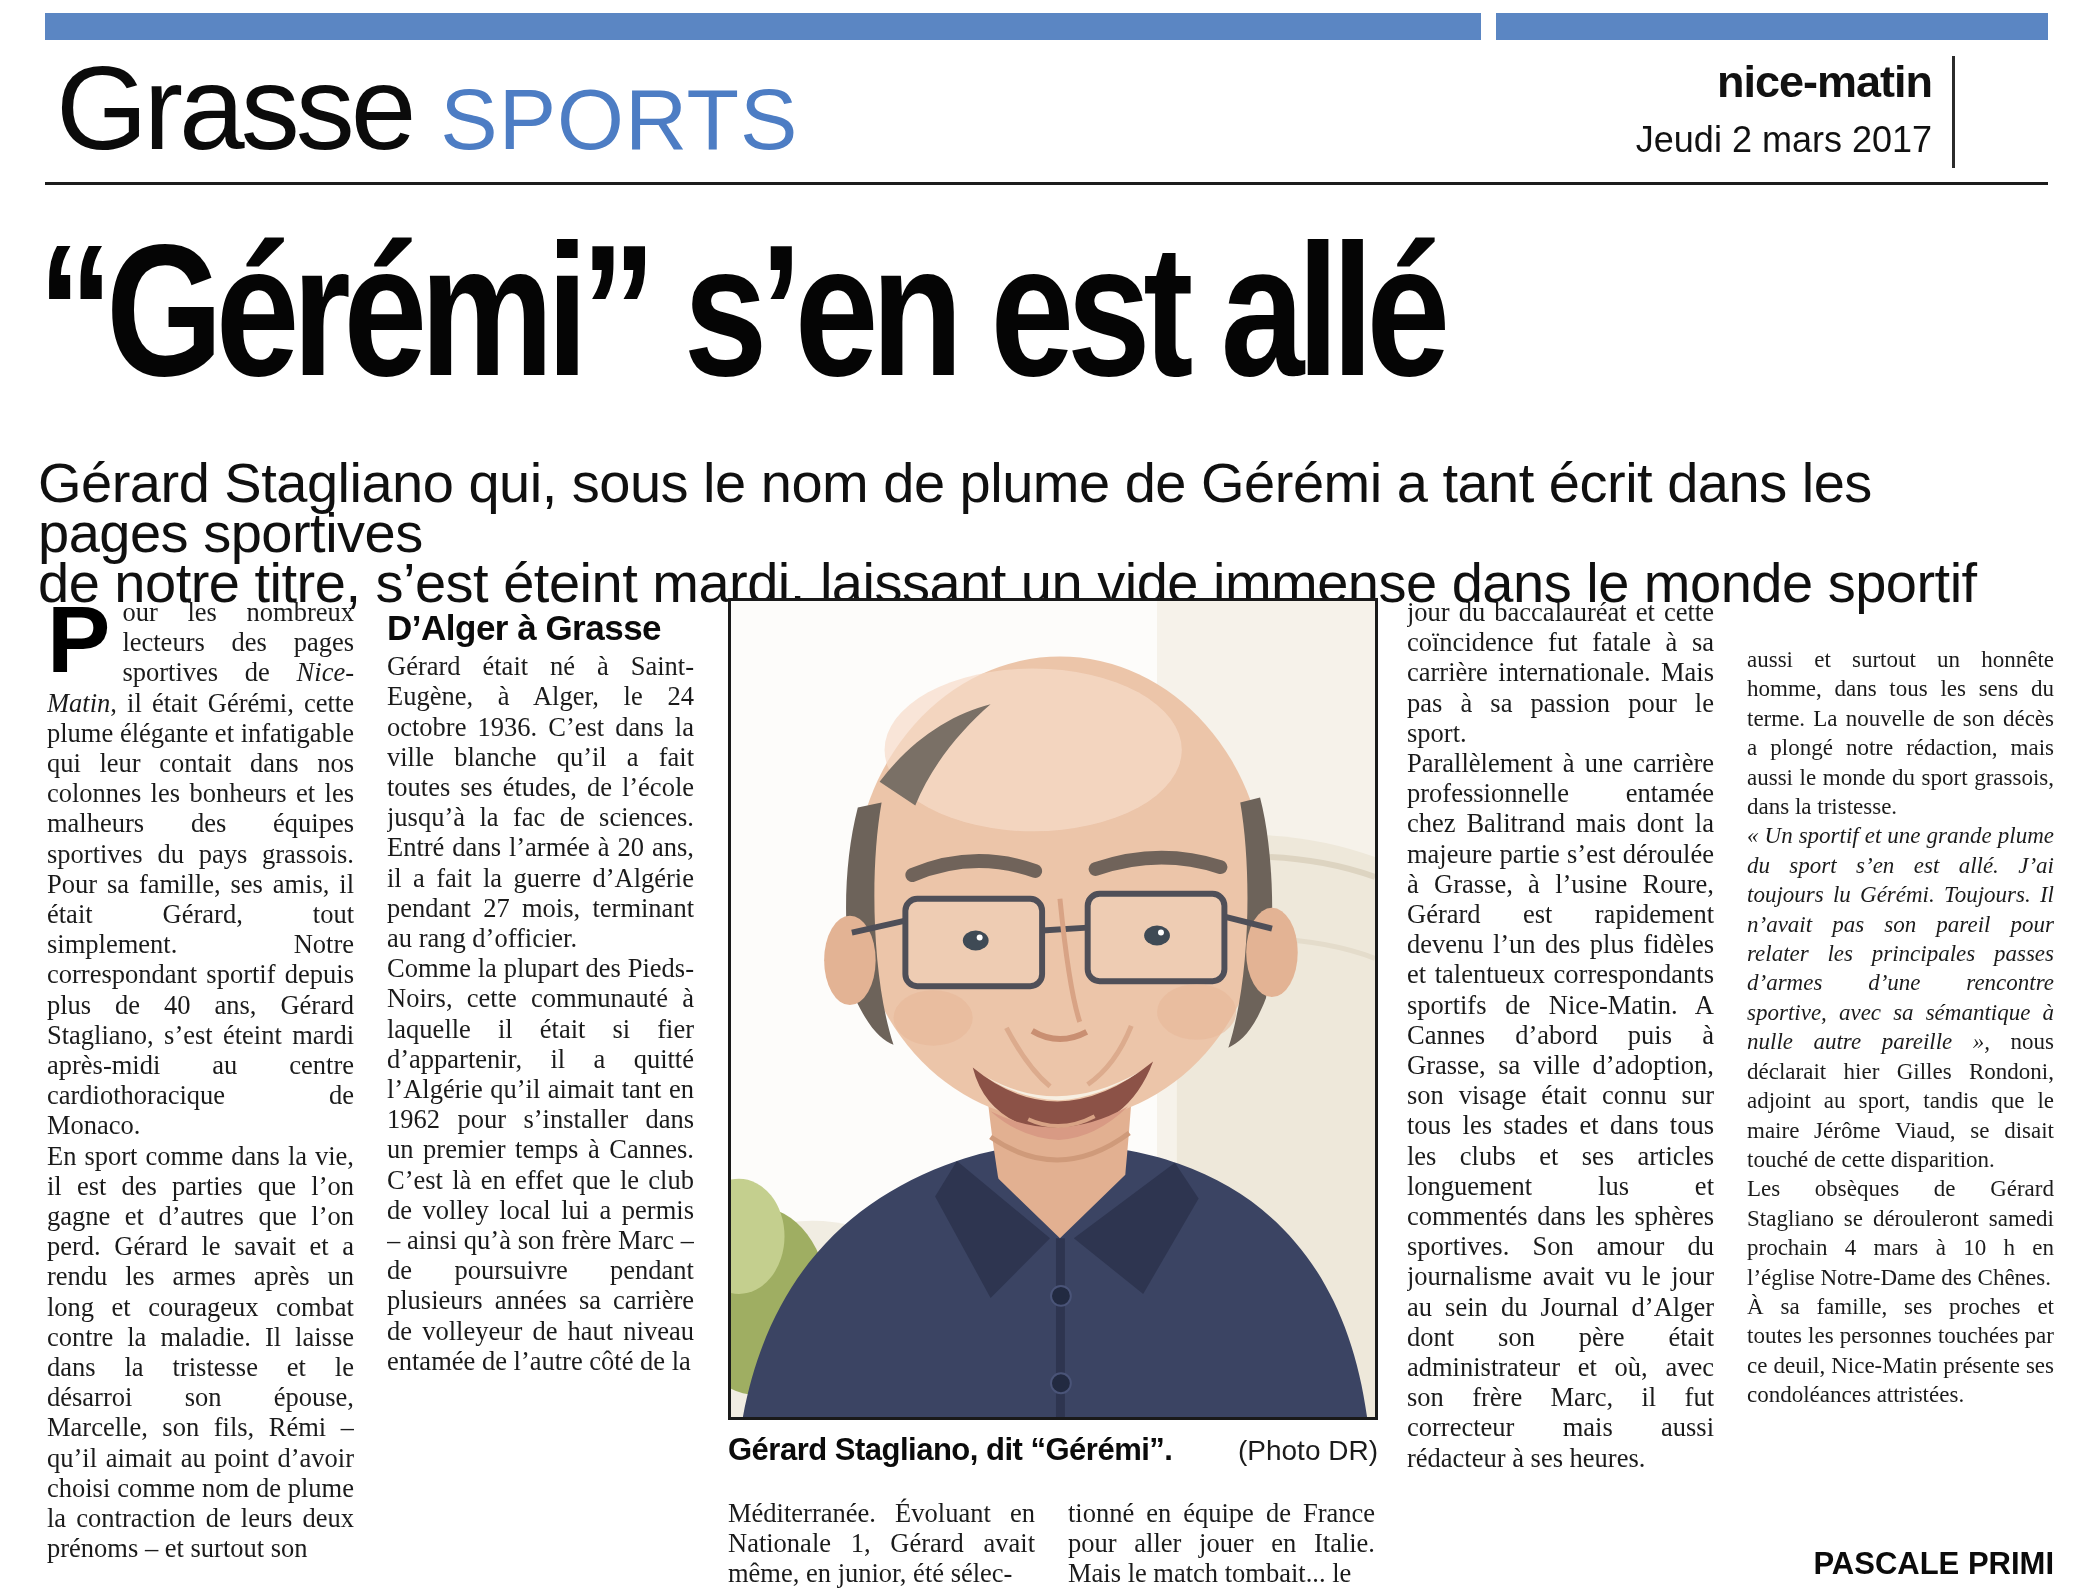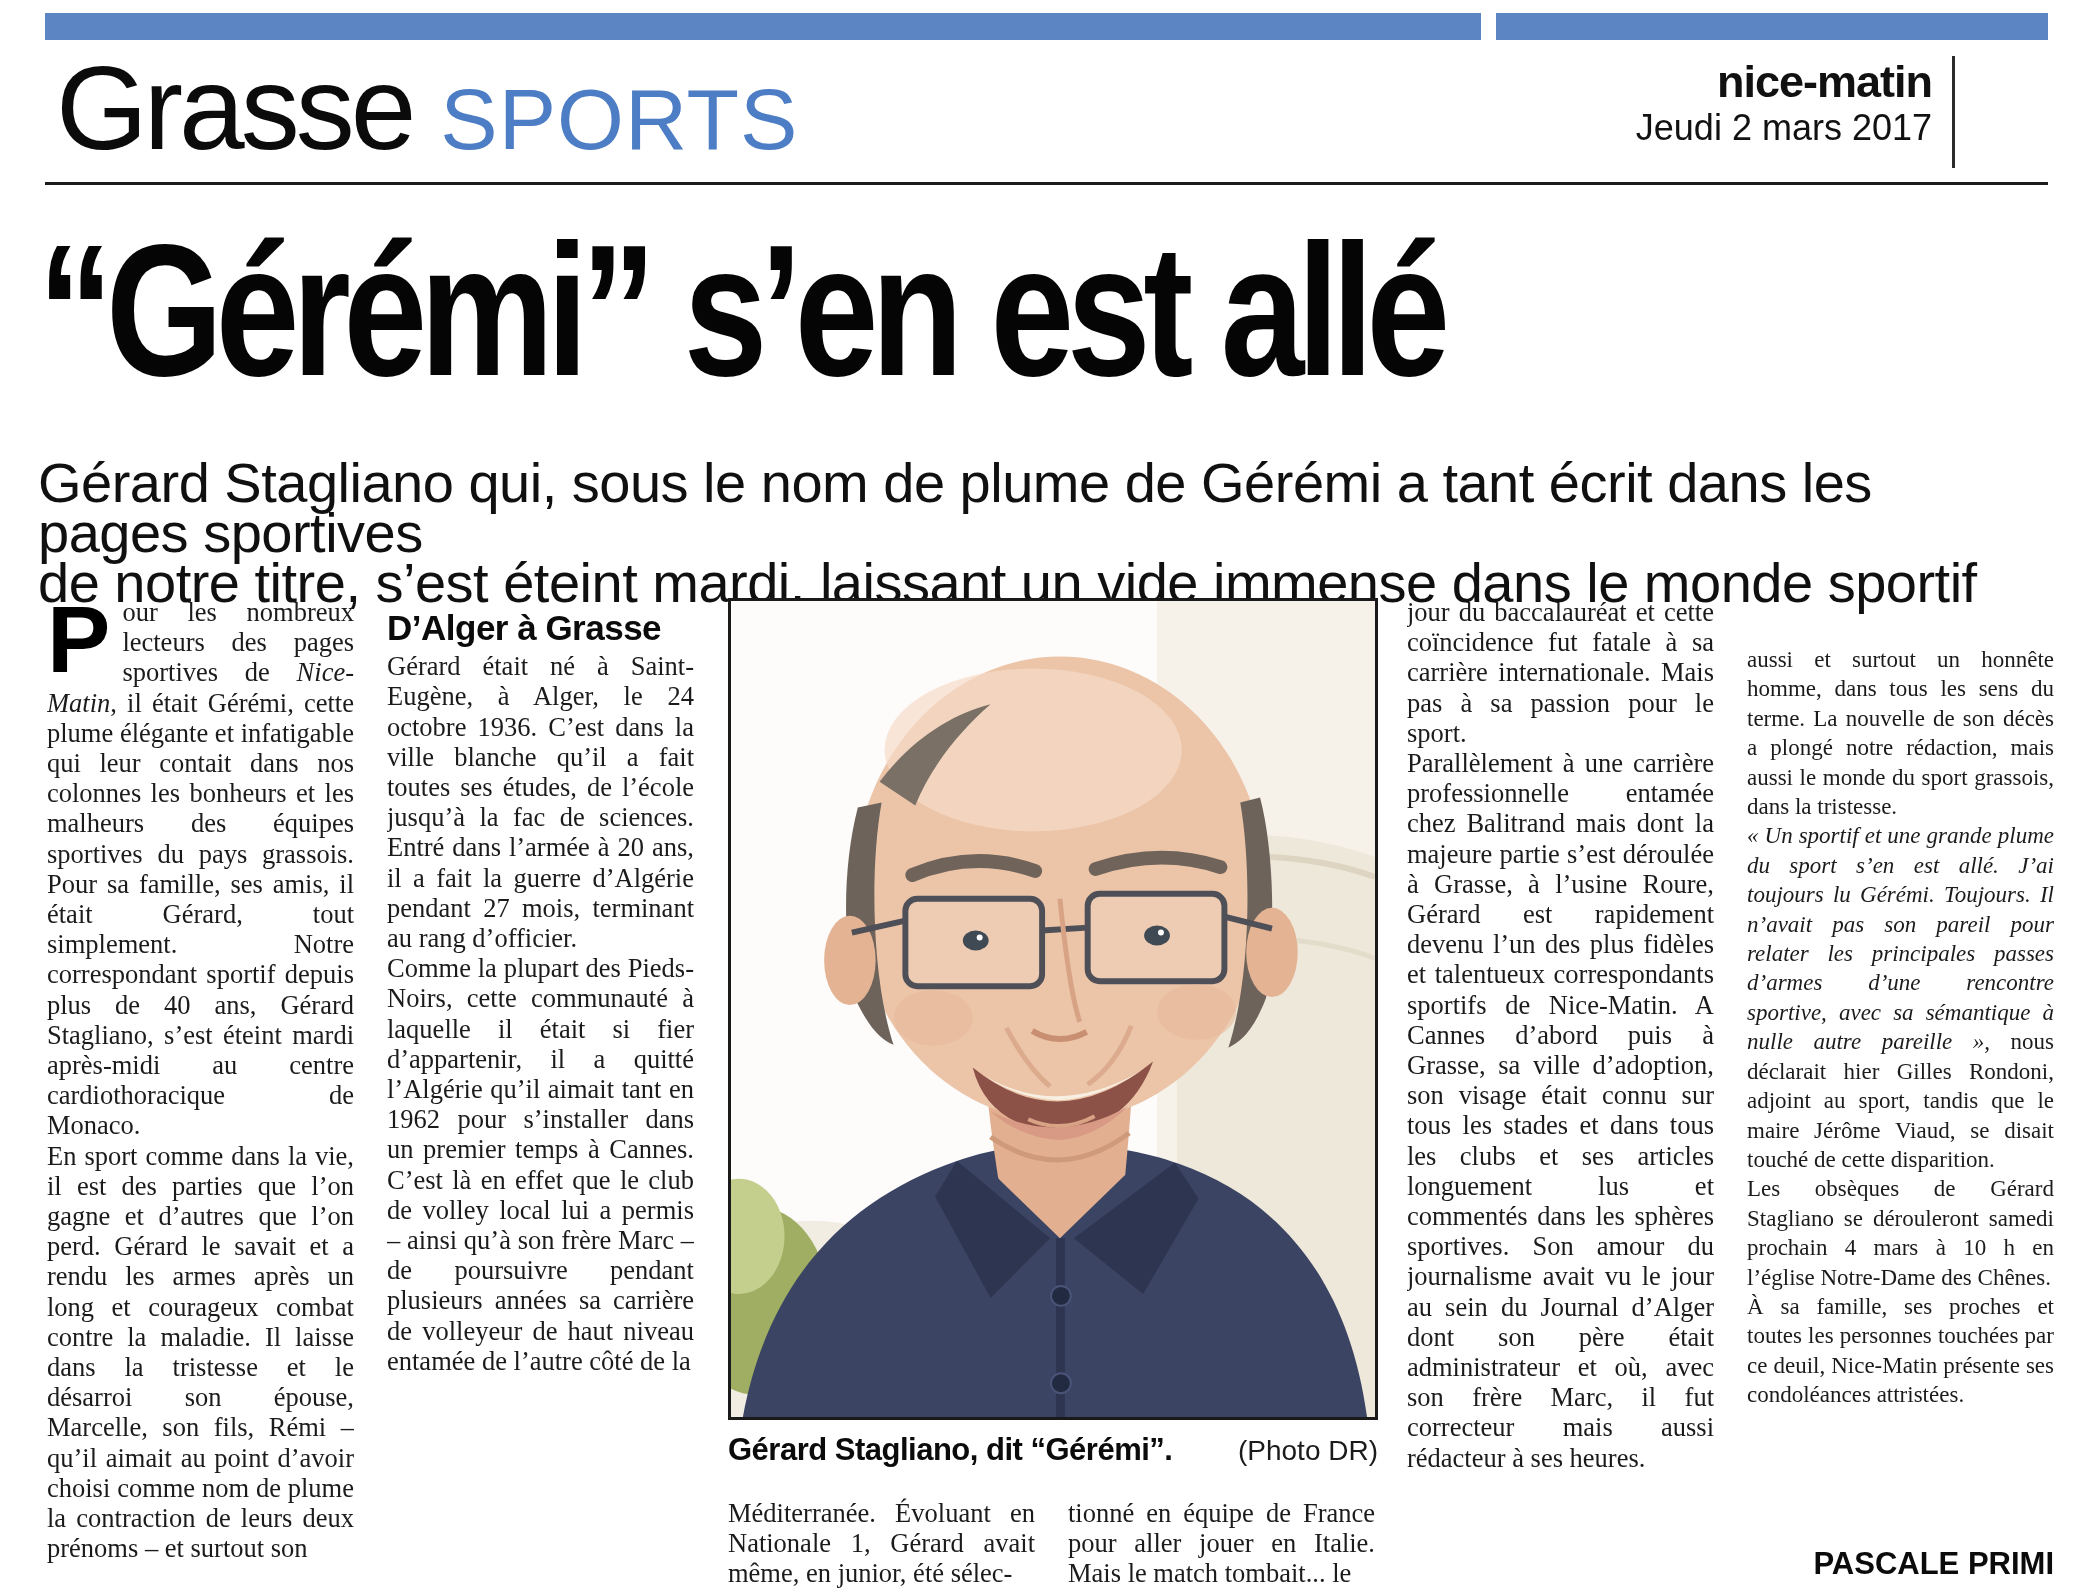--- a/index.html
+++ b/index.html
@@ -10,21 +10,21 @@
   .bar{position:absolute;top:13px;height:27px;background:#5b86c3;}
   .bar-left{left:45px;width:1436px;}
   .bar-right{left:1496px;width:552px;}
   .brand{position:absolute;left:56px;top:46px;display:flex;align-items:baseline;gap:28px;
          font-family:"Liberation Sans",sans-serif;font-weight:normal;white-space:nowrap;}
   .grasse{font-size:118px;line-height:124px;letter-spacing:-4px;color:#0b0b0b;}
   .sports{font-size:86px;letter-spacing:1px;color:#4d7dc4;}
   .mast{position:absolute;left:1500px;top:58px;width:432px;text-align:right;
         font-family:"Liberation Sans",sans-serif;color:#111;}
   .mast-title{font-size:45px;font-weight:bold;letter-spacing:-1px;line-height:48px;}
-  .mast-date{font-size:36px;line-height:44px;margin-top:0;}
+  .mast-date{font-size:36px;line-height:44px;margin-top:12px;}
   .mast-vline{position:absolute;left:1952px;top:56px;width:3px;height:112px;background:#2b2b2b;}
   .rule{position:absolute;left:45px;top:182px;width:2003px;height:3px;background:#1c1c1c;}
 
   
   .headline{position:absolute;left:38px;top:196px;margin:0;font-family:"Liberation Sans",sans-serif;
             font-weight:bold;font-size:188px;line-height:228px;letter-spacing:-9px;color:#050505;
             white-space:nowrap;transform:scaleX(.8);transform-origin:0 0;}
   .subhead{position:absolute;left:38px;top:458px;width:1990px;font-family:"Liberation Sans",sans-serif;
            font-size:56px;line-height:50px;letter-spacing:-.5px;color:#101010;white-space:pre-line;}
 

